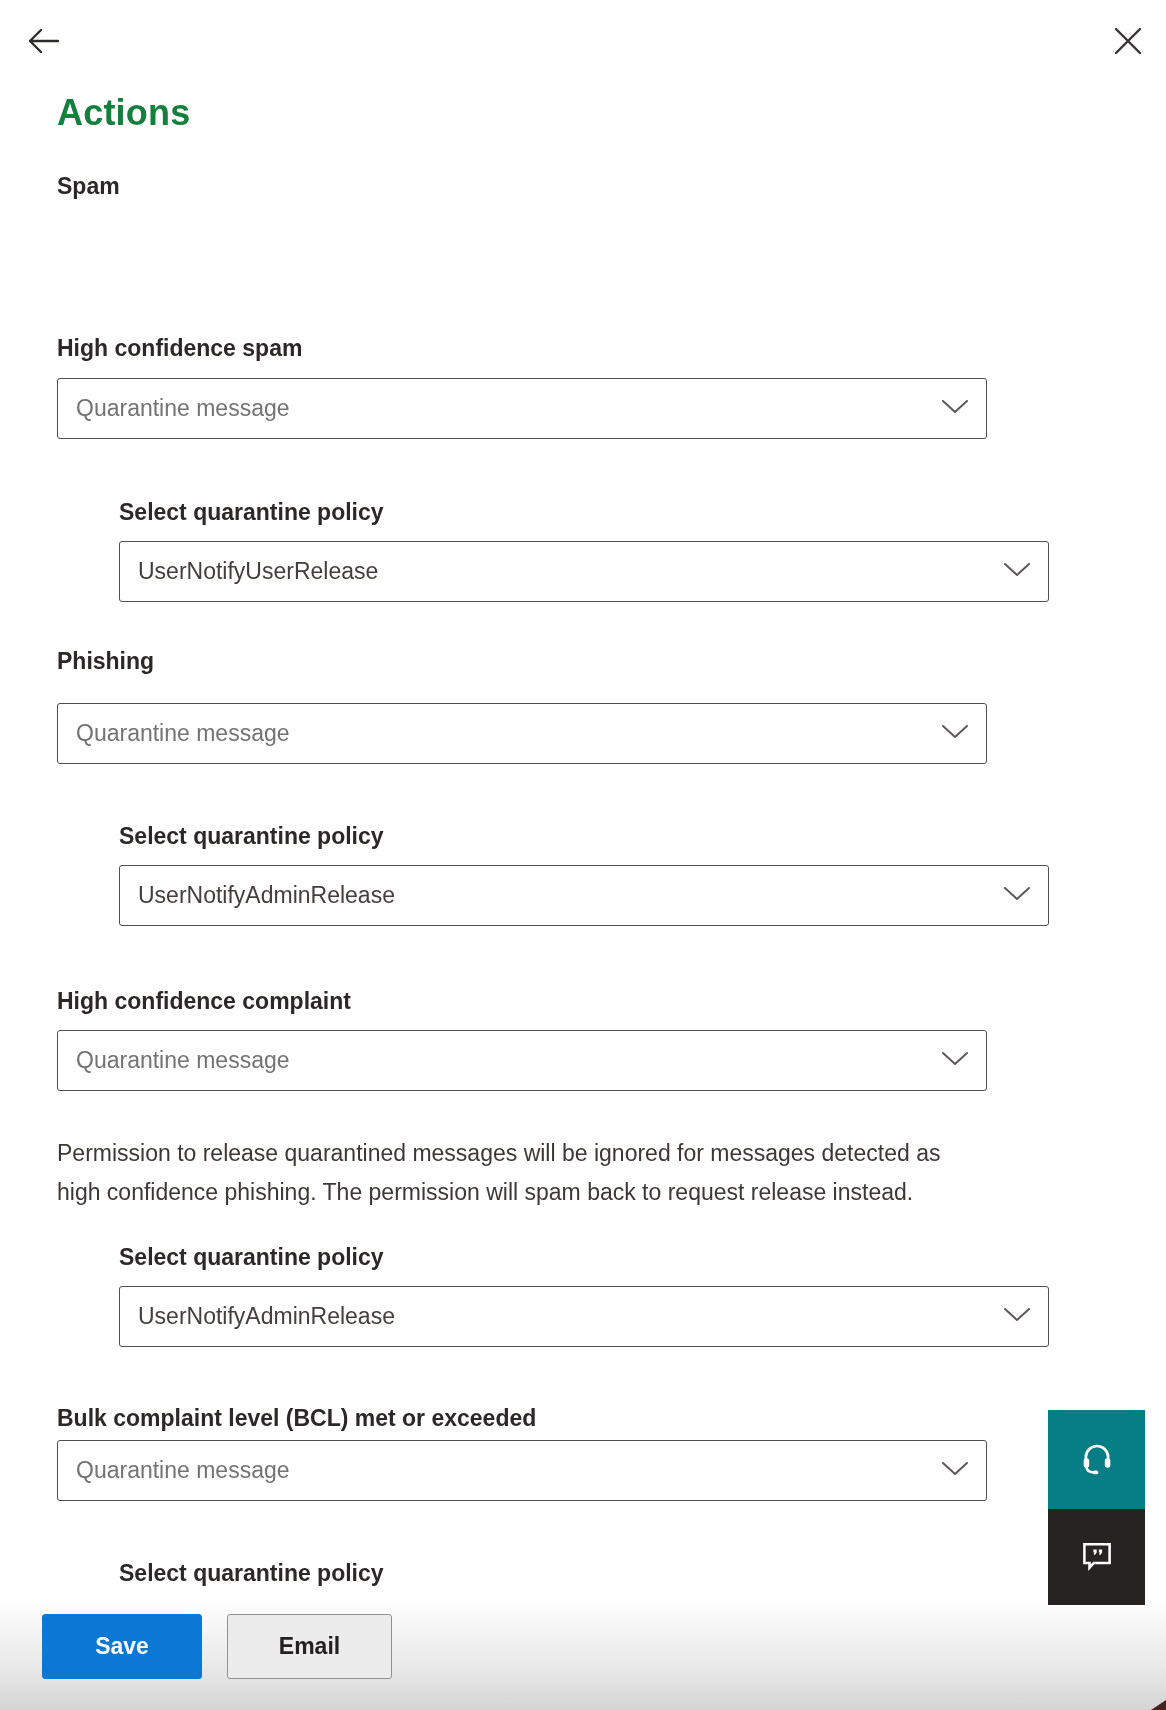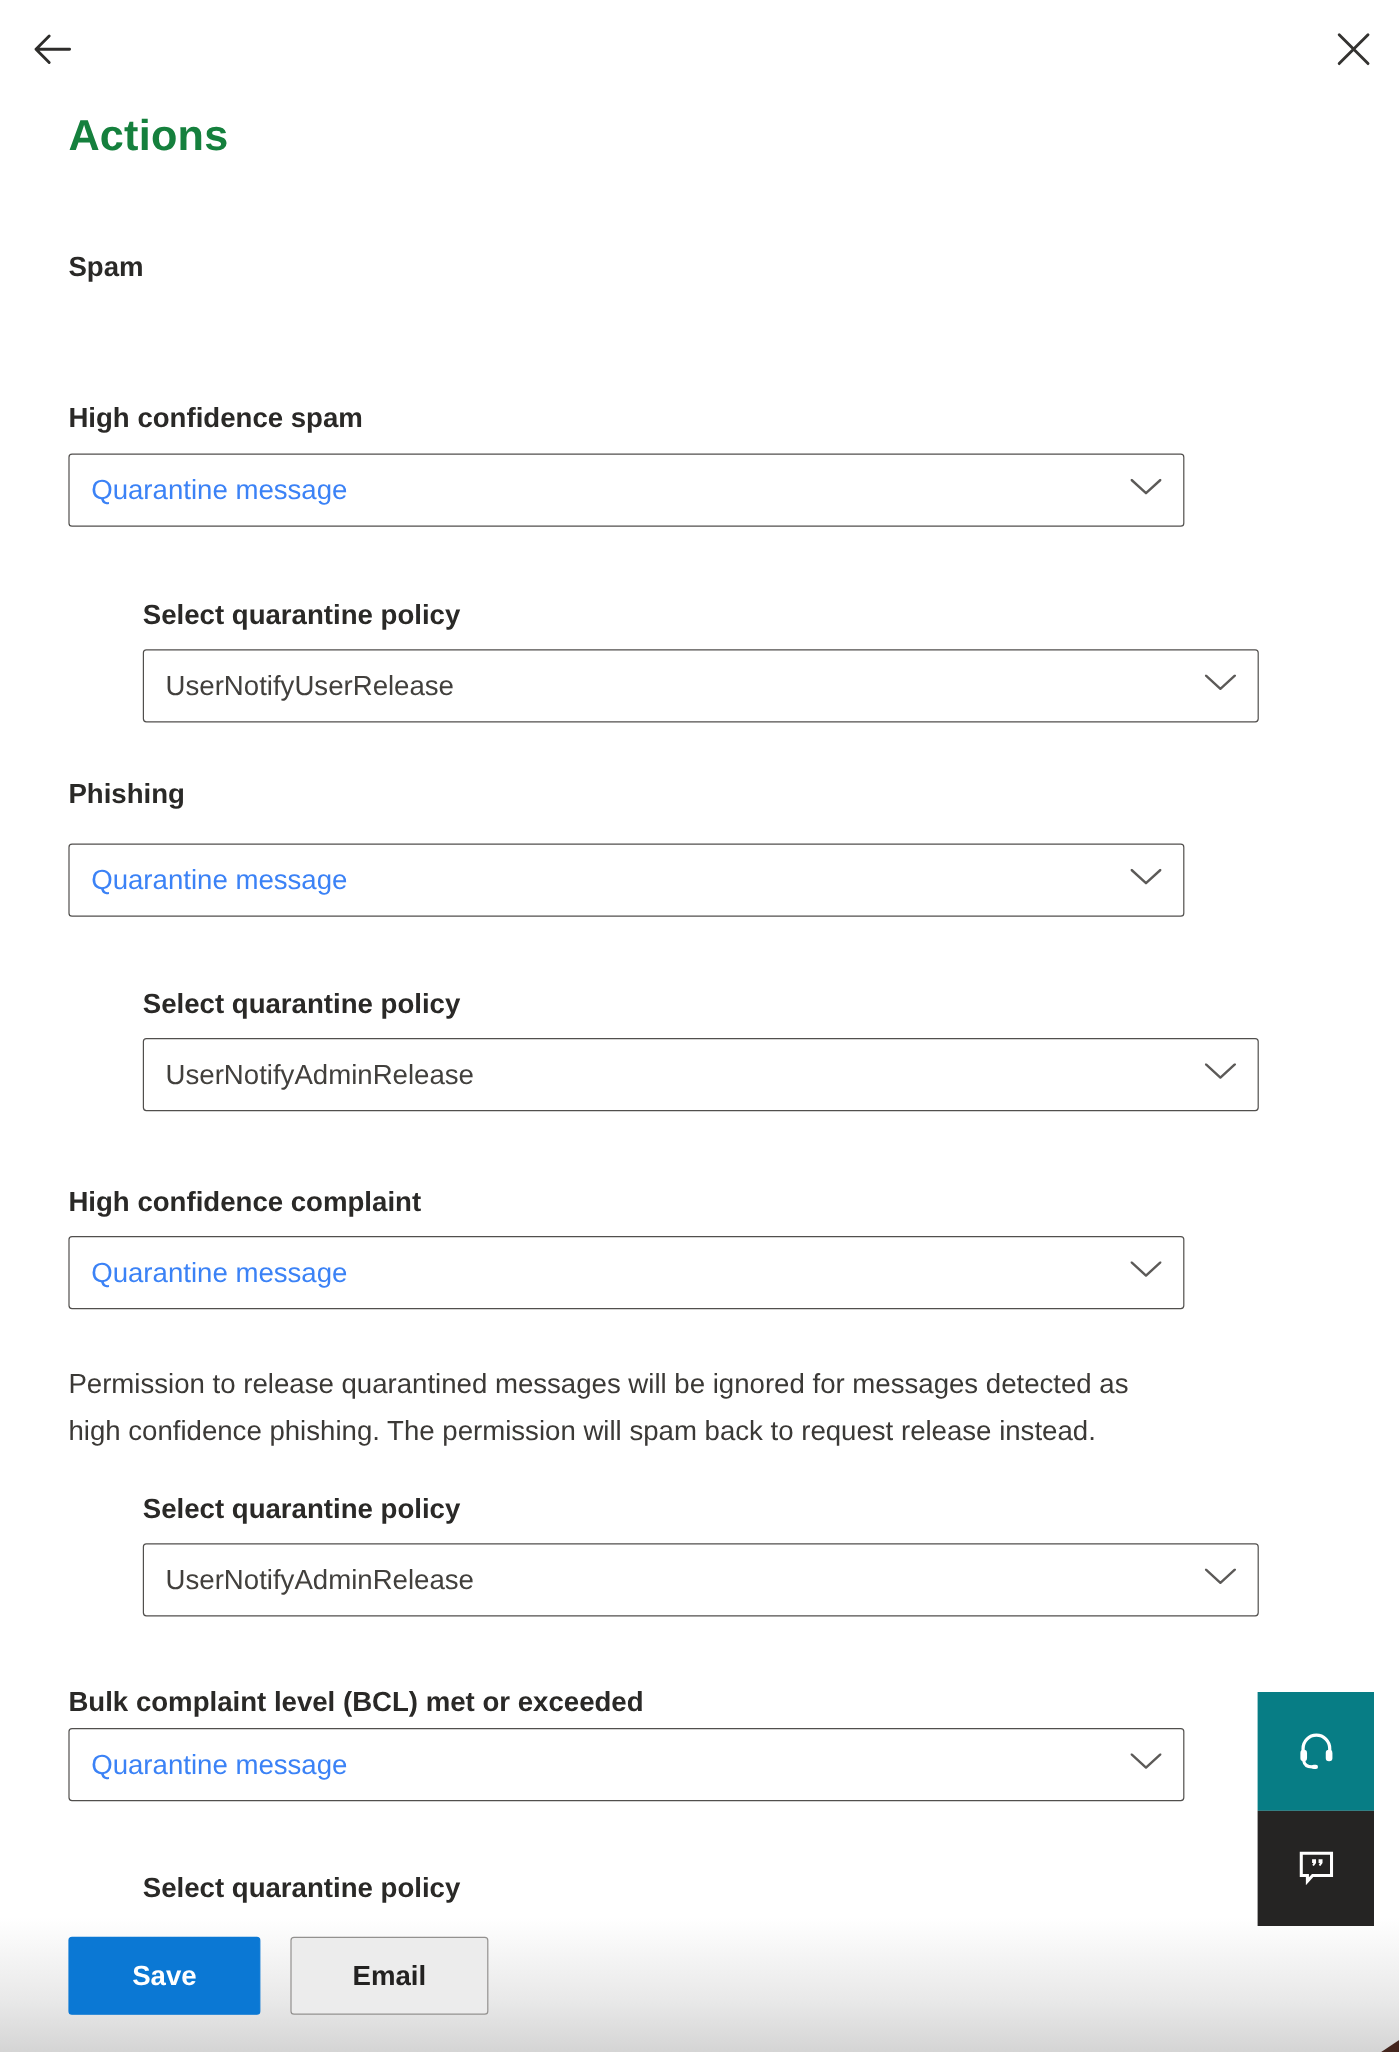--- a/index.html
+++ b/index.html
@@ -14,31 +14,31 @@
 
   .title { position:absolute; left:57px; top:92px; font-size:36px; font-weight:700; color:#15803d; letter-spacing:0.2px; }
 
   .lbl { position:absolute; left:57px; font-size:23px; font-weight:600; color:#2a2927; white-space:nowrap; }
   .lbl.indent { left:119px; }
 
   .dd { position:absolute; left:57px; width:930px; height:61px; border:1.5px solid #514f4d; border-radius:3px;
         background:#ffffff; display:flex; align-items:center; padding:0 18px 0 18px; cursor:pointer; }
   .dd.indent { left:119px; }
   .dd-value { flex:1 1 auto; font-size:23px; color:#42403d; white-space:nowrap; overflow:hidden; }
-  .dd-value.muted { color:#3b82f6; }
+  .dd-value.muted { color:#737373; }
   .chev { flex:0 0 auto; margin-left:12px; }
 
   .note { position:absolute; left:57px; top:1134px; font-size:23px; line-height:39px; color:#3b3936; white-space:nowrap; }
 
   .footer-fade { position:absolute; left:0; top:1598px; width:1166px; height:112px;
         background:linear-gradient(180deg, rgba(238,238,238,0) 0%, rgba(214,214,214,0.55) 62%, rgba(205,205,205,0.85) 100%);
         pointer-events:none; }
 
   .btn { position:absolute; top:1614px; height:65px; border-radius:3px; font-family:"Liberation Sans", sans-serif;
-         font-size:23px; font-weight:600; cursor:pointer;margin-left:15px; }
+         font-size:23px; font-weight:600; cursor:pointer; }
   .btn-save { left:42px; width:160px; background:#0b78d4; border:1px solid #0b78d4; color:#ffffff; }
   .btn-cancel { left:227px; width:165px; background:#ececec; border:1.4px solid #93918f; color:#232221; }
 
   .float-btn { position:absolute; left:1048px; width:97px; border:none; cursor:pointer;
                display:flex; align-items:center; justify-content:center; }
   .help-btn { top:1410px; height:99px; background:#077d85; }
   .feedback-btn { top:1509px; height:96px; background:#252423; }
 
   .corner-artifact { position:absolute; right:0; bottom:0; width:0; height:0;
                border-bottom:10px solid #43251d; border-left:15px solid transparent; }
@@ -58,21 +58,21 @@
   <button class="icon-btn close-btn">
     <span>
       <svg width="32" height="32" viewBox="0 0 32 32">
         <path d="M4 4 L28 28 M28 4 L4 28" stroke="#343331" stroke-width="2.4" fill="none" stroke-linecap="round"></path>
       </svg>
     </span>
   </button>
 
   <h1 class="title">Actions</h1>
 
-  <div class="lbl" style="top:173px;margin-top:36px;">Spam</div>
+  <div class="lbl" style="top:173px;">Spam</div>
 
   <div class="lbl" style="top:335px;">High confidence spam</div>
   <div class="dd" style="top:378px;">
     <span class="dd-value muted">Quarantine message</span>
     <span class="chev">
       <svg width="26" height="14" viewBox="0 0 26 14">
           <polyline points="1,1 13,12 25,1" stroke="#5c5a58" stroke-width="2" fill="none" stroke-linecap="round" stroke-linejoin="round"></polyline>
         </svg>
     </span>
   </div>

